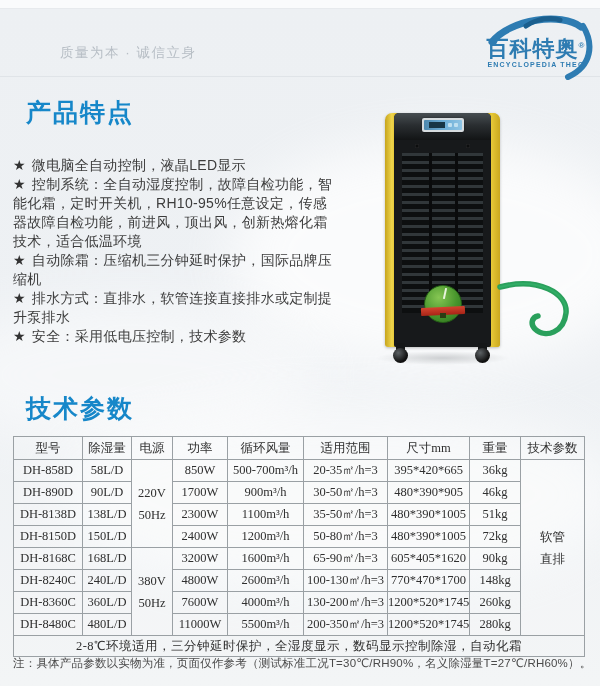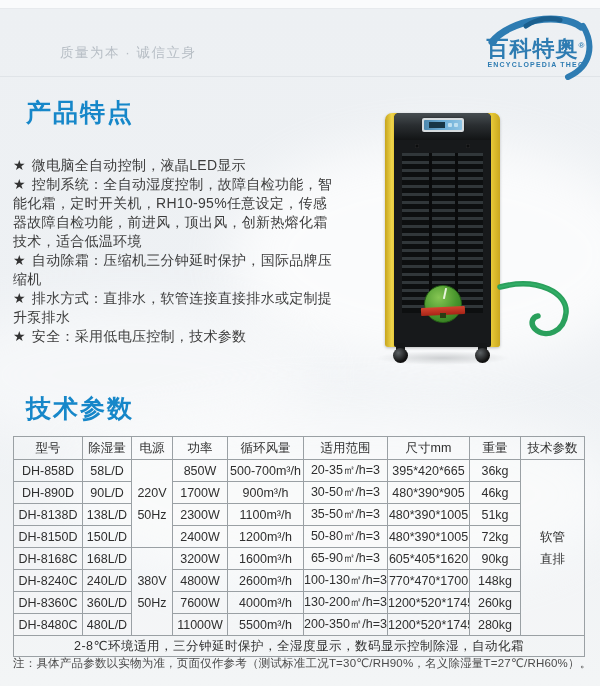--- a/index.html
+++ b/index.html
@@ -84,21 +84,21 @@
     width:6px;height:5px;background:#2c3d14;}
   .m-wheel{position:absolute;bottom:0;width:15px;height:15px;border-radius:50%;
     background:radial-gradient(circle at 35% 32%,#5c6164 0%,#111 65%);}
   .m-wheel.w1{left:8px;} .m-wheel.w2{right:10px;}
   .m-strut{position:absolute;bottom:12px;width:9px;height:8px;background:#151718;}
   .m-strut.w1{left:11px;} .m-strut.w2{right:13px;}
   .hose{position:absolute;left:150px;top:175px;}
 
   
   .spec-table{position:absolute;left:13px;top:436px;border-collapse:collapse;
-    table-layout:fixed;width:571px;font-size:12.5px;color:#2f2f2f;}
+    table-layout:fixed;width:571px;font-size:12.5px;color:#2f2f2f;font-family:Liberation Serif, serif;}
   .spec-table th,.spec-table td{border:1px solid #9aa0a4;text-align:center;
     padding:0;height:21px;overflow:hidden;white-space:nowrap;font-weight:normal;}
   .spec-table thead th{height:22px;}
   .spec-table .pre{white-space:pre-line;line-height:22px;}
   .spec-table .trow td{background:rgba(255,255,255,.15);}
   .spec-table .note-row td{height:20px;letter-spacing:.5px;}
 
   .footnote{position:absolute;left:13px;top:656px;width:580px;
     font-size:11.5px;color:#4a4a4a;letter-spacing:.2px;}
 </style>

